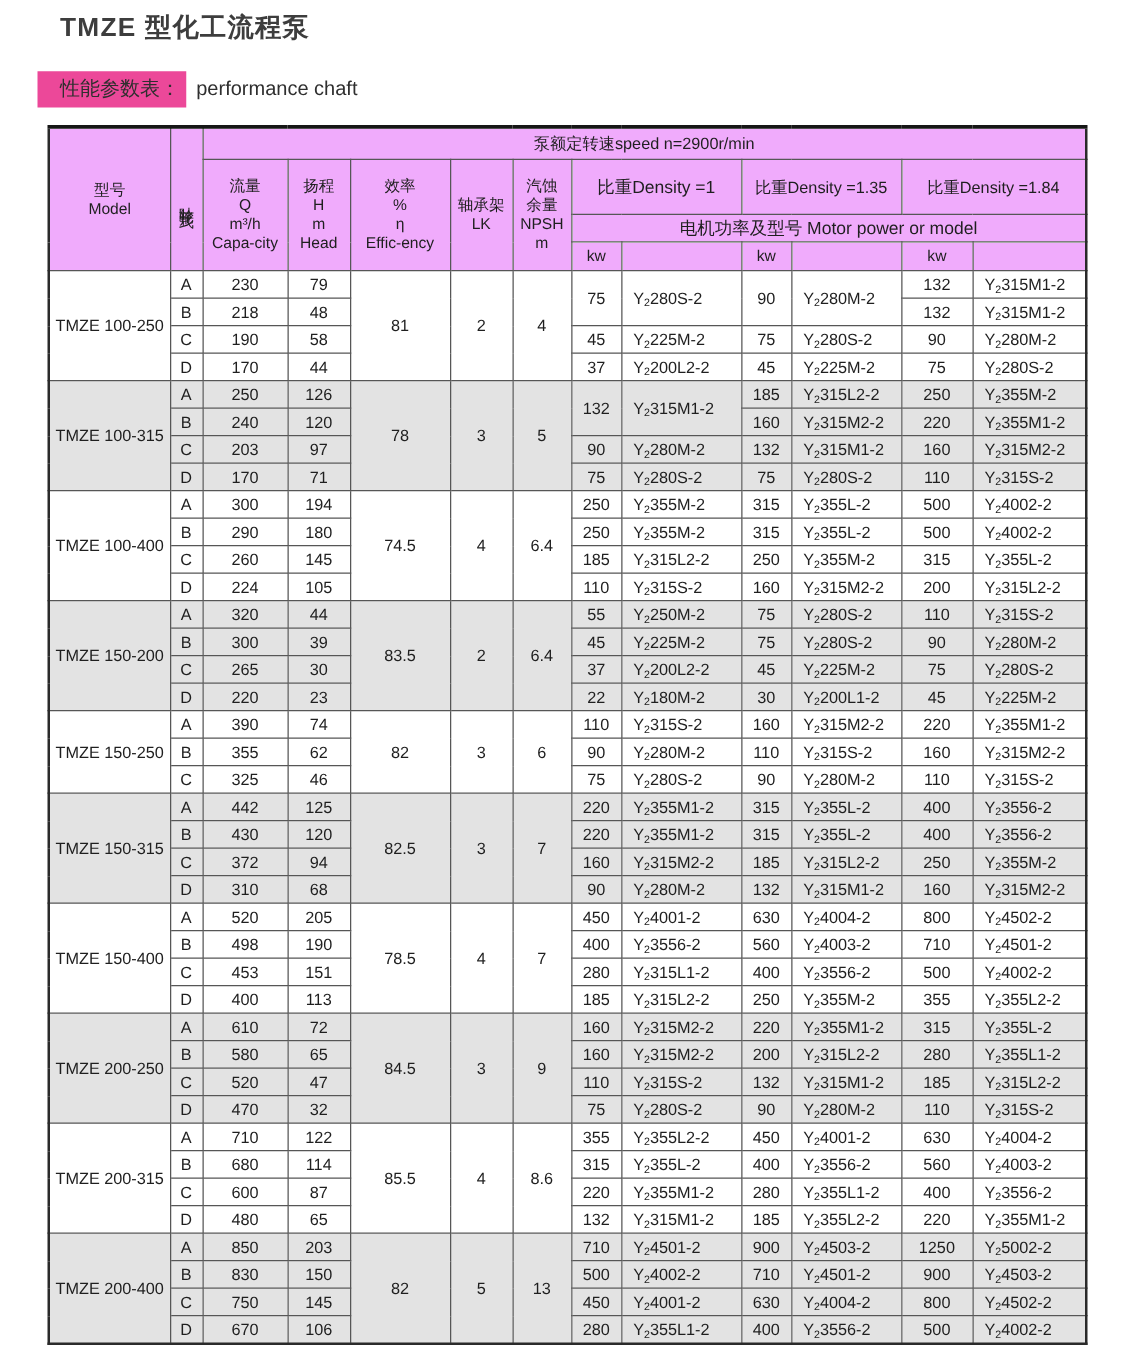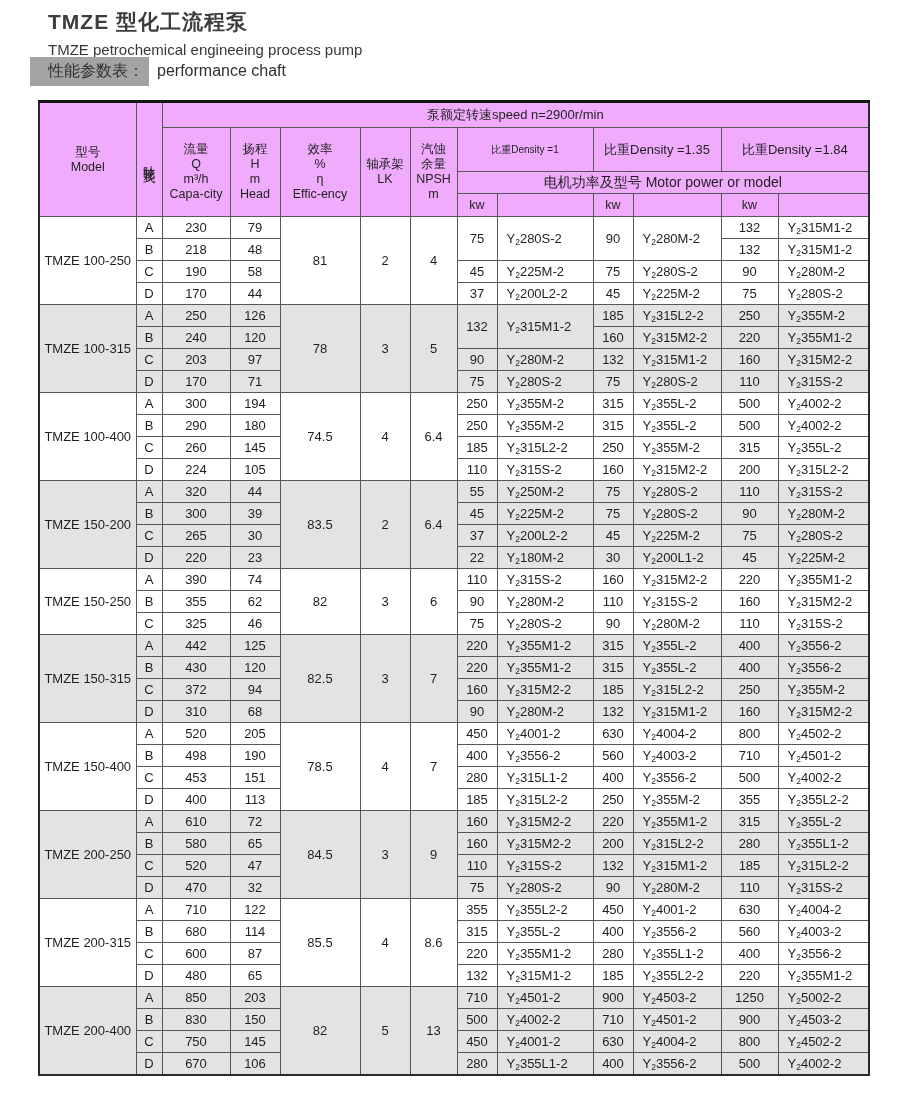--- a/index.html
+++ b/index.html
@@ -5,21 +5,21 @@
   html,body{margin:0;padding:0}
   body{
     width:900px;height:1094px;background:#ffffff;position:relative;
     font-family:"Liberation Sans","DejaVu Sans",sans-serif;color:#222;
     overflow:hidden;
   }
   .doc-header{position:absolute;left:48px;top:8px}
   .title{font-size:21px;font-weight:bold;color:#3d3d3d;letter-spacing:1px;margin:0}
   .subtitle{font-size:15px;color:#373737;margin-top:5px}
   .section{position:absolute;left:30px;top:57px;font-size:16px;color:#2f2f2f;white-space:nowrap}
-  .section .zh{background:#a3a3a3;padding:4px 5px 4px 18px;display:inline-block}
+  .section .zh{background:#ec4899;padding:4px 5px 4px 18px;display:inline-block}
   .section .en{margin-left:8px}
 
   table.spec{
     position:absolute;left:38px;top:100px;width:830px;
     border-collapse:collapse;table-layout:fixed;
     font-size:13px;color:#1f1f1f;
     border:2px solid #2a2a2a;border-top:3px solid #161616;
   }
   .spec th,.spec td{
     border:1px solid #565656;padding:0;text-align:center;
@@ -33,21 +33,20 @@
   td.mot{text-align:left;padding-left:9px}
   td.model{font-size:13px}
   .vtext{writing-mode:vertical-rl;text-orientation:upright;margin:0 auto;font-size:12px;letter-spacing:2px}
   sub{font-size:8.5px;line-height:0;vertical-align:-2px}
 </style>
 </head>
 <body>
 
 <div class="doc-header">
   <div class="title">TMZE 型化工流程泵</div>
-  <div class="subtitle">TMZE petrochemical engineeing process pump</div>
 </div>
 <div class="section">
   <span class="zh">性能参数表：</span><span class="en">performance chaft</span>
 </div>
 
 <table class="spec">
   <colgroup>
     <col style="width:97px">
       <col style="width:26px">
       <col style="width:68px">
@@ -95,21 +94,21 @@
       <th rowspan="3">
         <div>轴承架</div>
         <div>LK</div>
       </th>
       <th rowspan="3">
         <div>汽蚀</div>
         <div>余量</div>
         <div>NPSH</div>
         <div>m</div>
       </th>
-      <th colspan="2" style="font-size:10px">比重Density =1</th>
+      <th colspan="2" style="font-size:14px">比重Density =1</th>
       <th colspan="2" style="font-size:13px">比重Density =1.35</th>
       <th colspan="2" style="font-size:13px">比重Density =1.84</th>
     </tr>
     <tr class="hr3">
       <th colspan="6" style="font-size:14px">电机功率及型号 Motor power or model</th>
     </tr>
     <tr class="hr4">
       <th>kw</th>
       <th></th>
       <th>kw</th>

